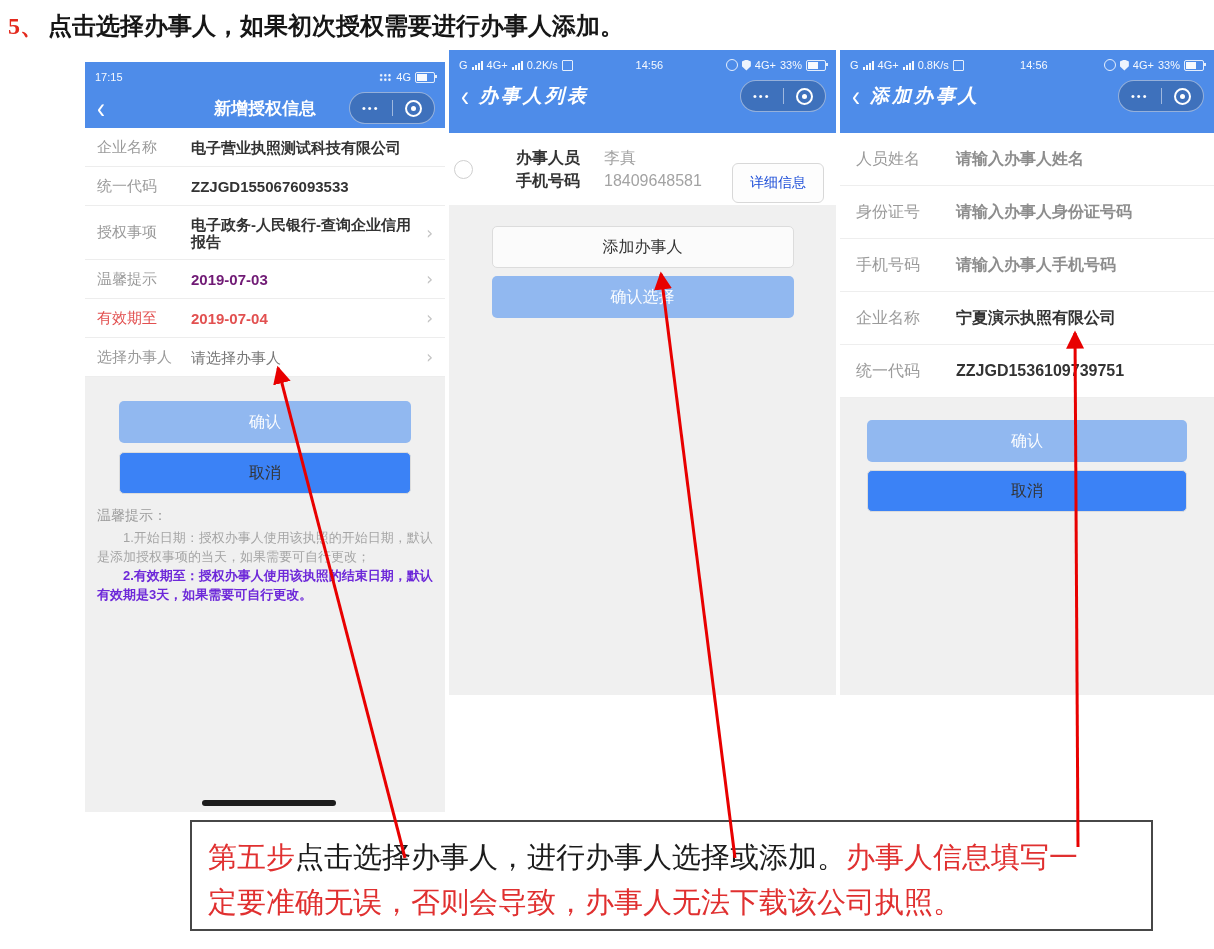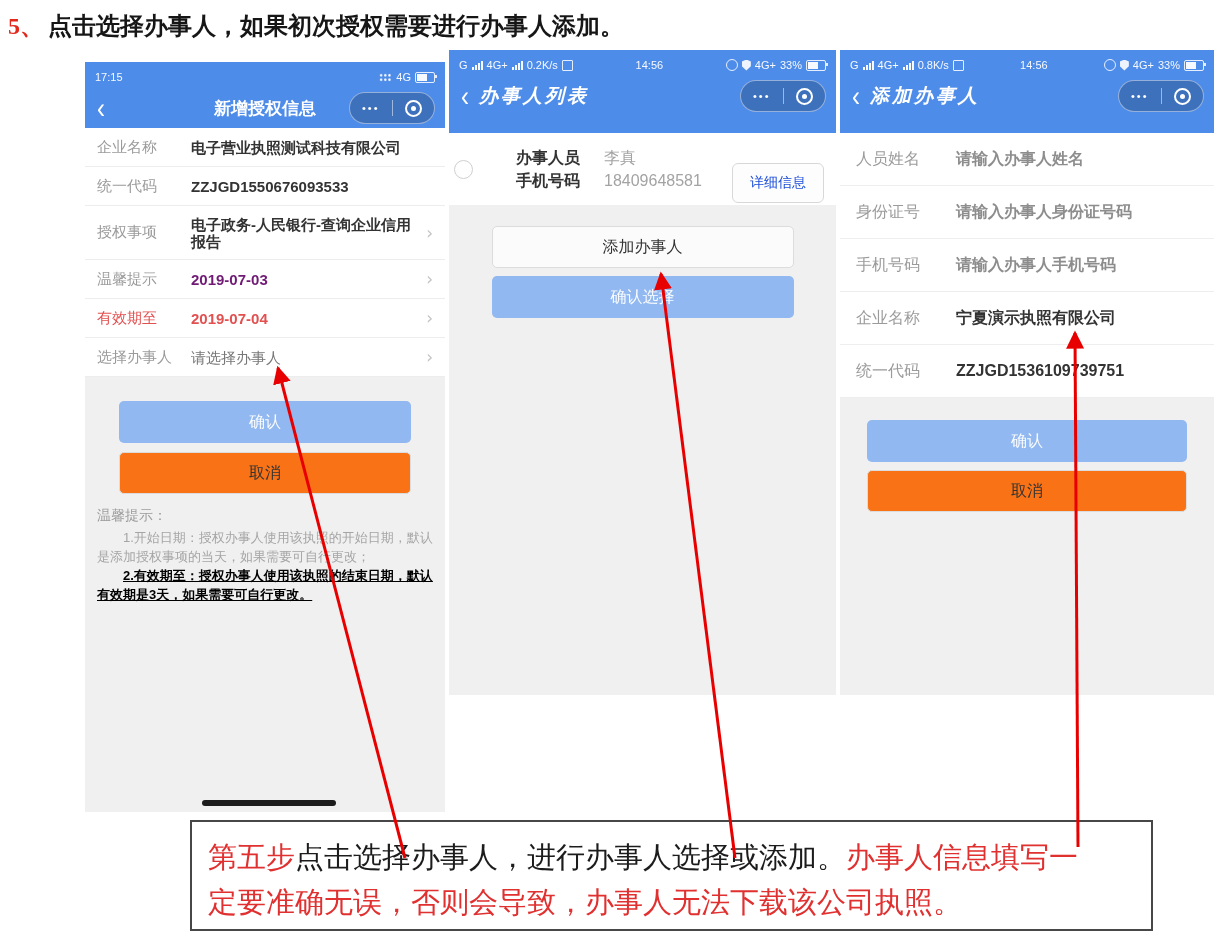--- a/index.html
+++ b/index.html
@@ -75,29 +75,29 @@
   .lab{width:94px;flex-shrink:0;color:#9b9b9b;font-size:15px;}
   .val{flex:1;color:#333;font-size:15px;font-weight:600;line-height:17px;}
   .val.dim{color:#701a75;font-weight:700;}
   .lab.red,.val.red{color:#e25050;}
   .val.sel{color:#777;font-weight:400;}
   .chev{color:#c4c4c4;font-size:17px;margin-left:6px;font-family:"DejaVu Sans",sans-serif;}
 
   .btn{display:block;border-radius:5px;font-size:16px;cursor:pointer;
     font-family:inherit;box-sizing:border-box;}
   .btn-blue{background:#91b8f0;color:rgba(255,255,255,.95);border:none;}
-  .btn-white{background:#f97316;color:#333;border:1px solid #dcdcdc;}
+  .btn-white{background:#3b82f6;color:#333;border:1px solid #dcdcdc;}
   .p1-btn{width:292px;height:42px;margin:0 auto;}
   #p1-confirm{margin-top:24px;}
   #p1-cancel{margin-top:9px;}
 
   .tips{margin:12px 12px 0;color:#a5a5a5;font-size:13px;line-height:19px;}
   .tips-title{font-size:14px;color:#9b9b9b;margin-bottom:3px;}
   .tips p{margin:0;text-indent:2em;}
-  .tips .warn{color:#000000;font-weight:700;text-decoration:underline;}
+  .tips .warn{color:#6d28d9;font-weight:700;}
   .home-bar{position:absolute;left:117px;bottom:6px;width:134px;height:6px;
     border-radius:3px;background:#1c1c1c;}
 
   
   .p2-item{background:#fff;height:72px;box-sizing:border-box;display:flex;
     align-items:center;padding:8px 12px 8px 5px;gap:28px;}
   .radio{width:17px;height:17px;border:1px solid #cfcfcf;border-radius:50%;
     background:#fff;margin-right:15px;flex-shrink:0;}
   .p2-lines{flex:1;}
   .p2-line{display:flex;align-items:baseline;line-height:23px;}

